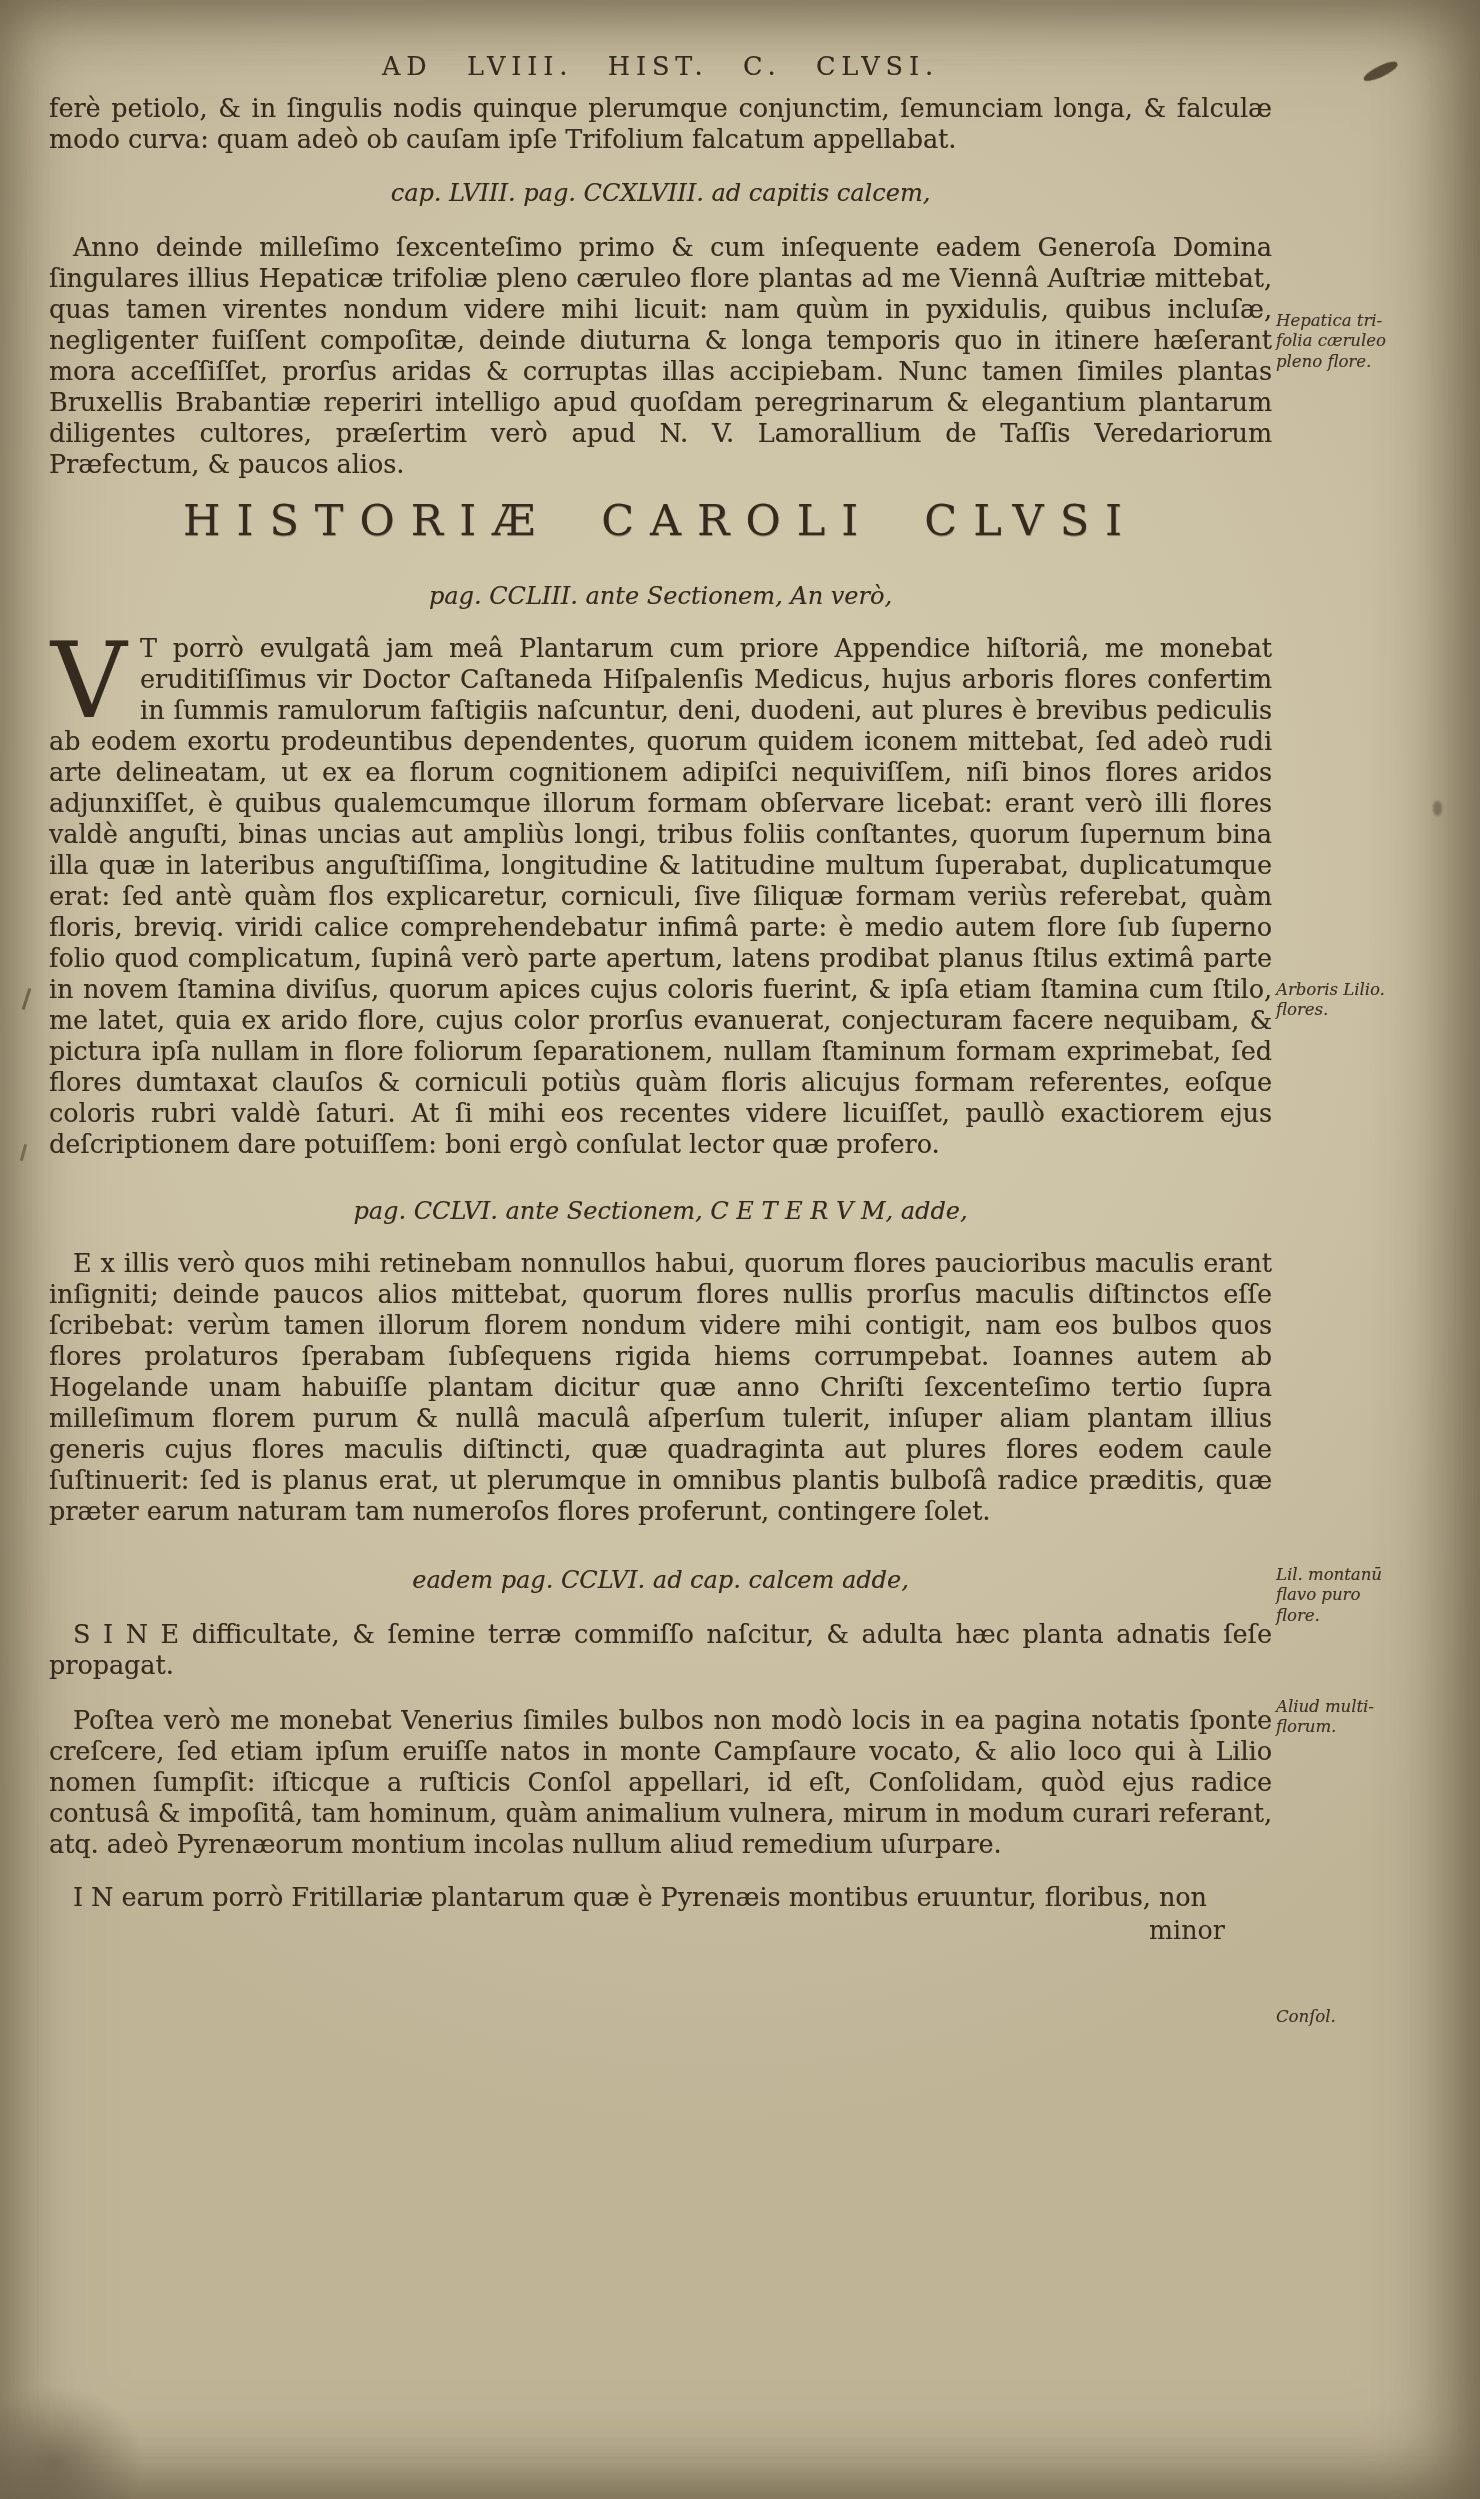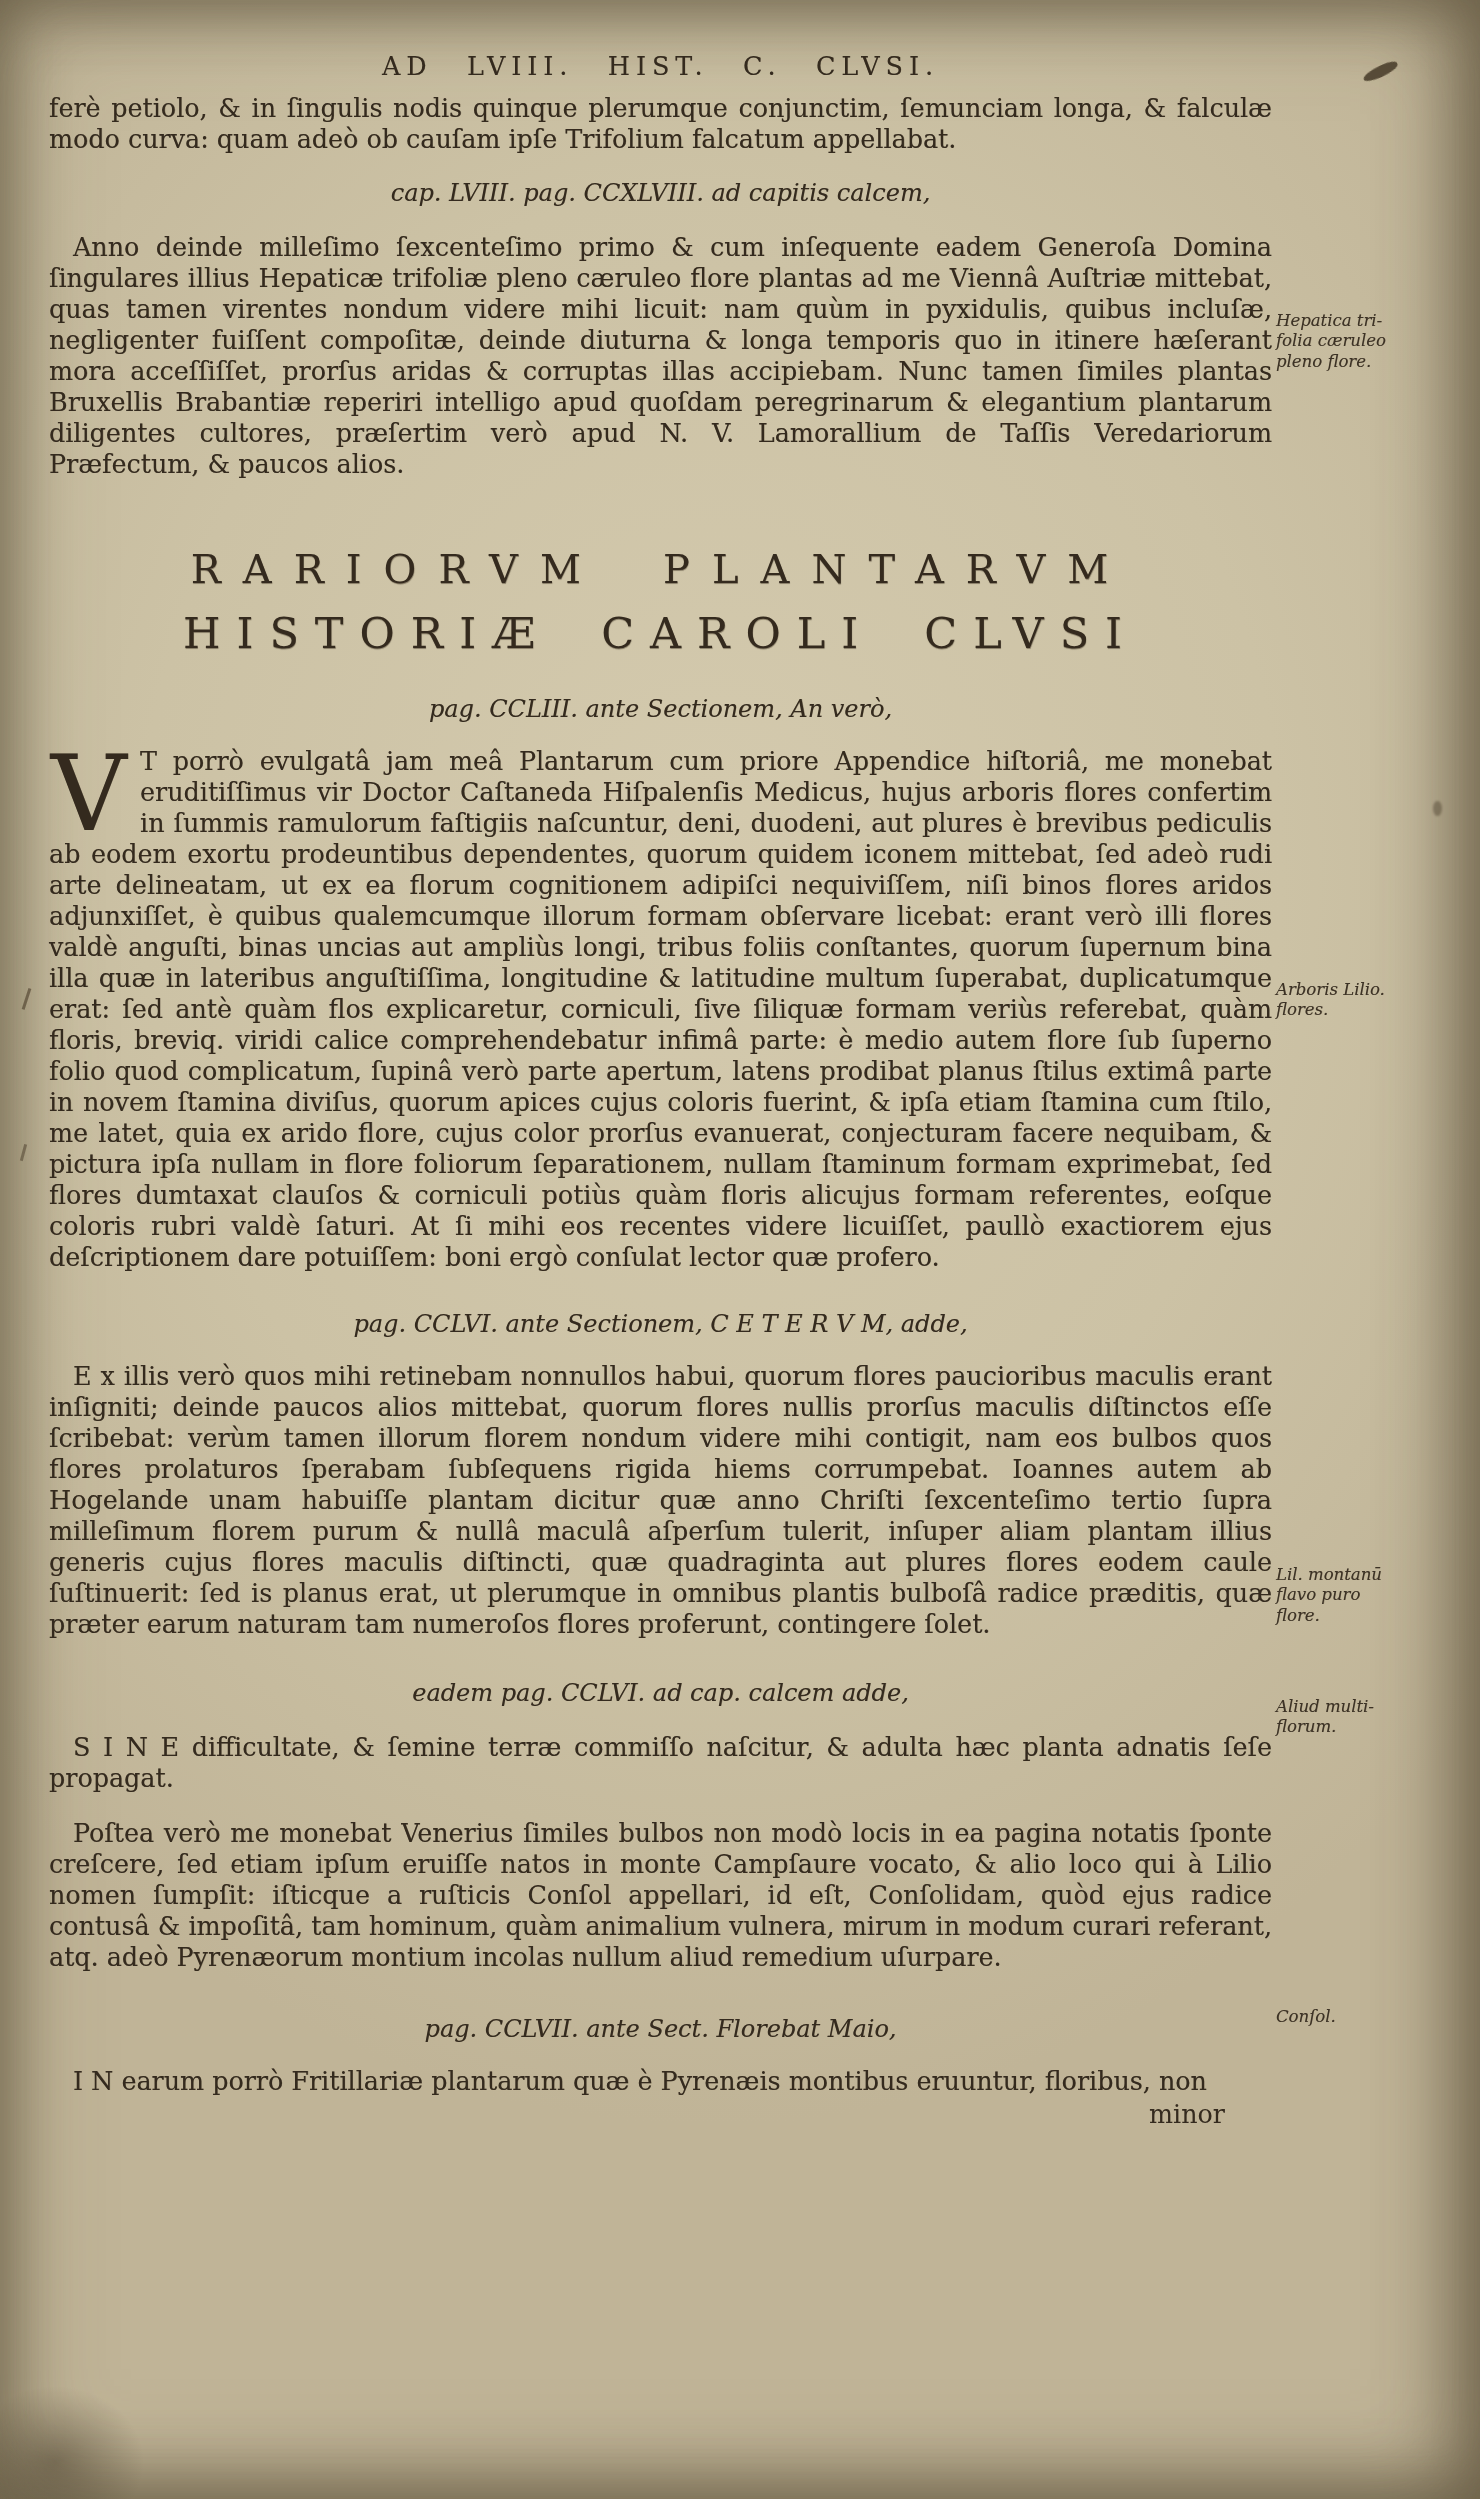--- a/index.html
+++ b/index.html
@@ -132,40 +132,38 @@
   <div class="column">
 
     <header class="running-head">AD LVIII. HIST. C. CLVSI.</header>
 
     <p class="body-par par-trifolium">ferè petiolo, &amp; in ſingulis nodis quinque plerumque conjunctim, ſemunciam longa, &amp; falculæ modo curva: quam adeò ob cauſam ipſe Trifolium falcatum appellabat.</p>
 
     <p class="sub-head h-cap58">cap. LVIII. pag. CCXLVIII. ad capitis calcem,</p>
 
     <p class="body-par indent">Anno deinde milleſimo ſexcenteſimo primo &amp; cum inſequente eadem Generoſa Domina ſingulares illius Hepaticæ trifoliæ pleno cæruleo flore plantas ad me Viennâ Auſtriæ mittebat, quas tamen virentes nondum videre mihi licuit: nam quùm in pyxidulis, quibus incluſæ, negligenter fuiſſent compoſitæ, deinde diuturna &amp; longa temporis quo in itinere hæſerant mora acceſſiſſet, prorſus aridas &amp; corruptas illas accipiebam. Nunc tamen ſimiles plantas Bruxellis Brabantiæ reperiri intelligo apud quoſdam peregrinarum &amp; elegantium plantarum diligentes cultores, præſertim verò apud N. V. Lamorallium de Taſſis Veredariorum Præfectum, &amp; paucos alios.</p>
 
-    <h1 class="title-1">RARIORVM PLANTARVM</h1>
     <h2 class="title-2">HISTORIÆ CAROLI CLVSI</h2>
 
     <p class="sub-head h-ccliii">pag. CCLIII. ante Sectionem, An verò,</p>
 
     <p class="body-par par-arboris">
       <span class="dropcap">V</span><span>T porrò evulgatâ jam meâ Plantarum cum priore Appendice hiſtoriâ, me monebat eruditiſſimus vir Doctor Caſtaneda Hiſpalenſis Medicus, hujus arboris flores confertim in ſummis ramulorum faſtigiis naſcuntur, deni, duodeni, aut plures è brevibus pediculis ab eodem exortu prodeuntibus dependentes, quorum quidem iconem mittebat, ſed adeò rudi arte delineatam, ut ex ea florum cognitionem adipiſci nequiviſſem, niſi binos flores aridos adjunxiſſet, è quibus qualemcumque illorum formam obſervare licebat: erant verò illi flores valdè anguſti, binas uncias aut ampliùs longi, tribus foliis conſtantes, quorum ſupernum bina illa quæ in lateribus anguſtiſſima, longitudine &amp; latitudine multum ſuperabat, duplicatumque erat: ſed antè quàm flos explicaretur, corniculi, ſive ſiliquæ formam veriùs referebat, quàm floris, breviq. viridi calice comprehendebatur infimâ parte: è medio autem flore ſub ſuperno folio quod complicatum, ſupinâ verò parte apertum, latens prodibat planus ſtilus extimâ parte in novem ſtamina diviſus, quorum apices cujus coloris fuerint, &amp; ipſa etiam ſtamina cum ſtilo, me latet, quia ex arido flore, cujus color prorſus evanuerat, conjecturam facere nequibam, &amp; pictura ipſa nullam in flore foliorum ſeparationem, nullam ſtaminum formam exprimebat, ſed flores dumtaxat clauſos &amp; corniculi potiùs quàm floris alicujus formam referentes, eoſque coloris rubri valdè ſaturi. At ſi mihi eos recentes videre licuiſſet, paullò exactiorem ejus deſcriptionem dare potuiſſem: boni ergò conſulat lector quæ profero.</span>
     </p>
 
     <p class="sub-head h-cclvi-a">pag. CCLVI. ante Sectionem, C E T E R V M, adde,</p>
 
     <p class="body-par indent par-lilium">E x illis verò quos mihi retinebam nonnullos habui, quorum flores paucioribus maculis erant inſigniti; deinde paucos alios mittebat, quorum flores nullis prorſus maculis diſtinctos eſſe ſcribebat: verùm tamen illorum florem nondum videre mihi contigit, nam eos bulbos quos flores prolaturos ſperabam ſubſequens rigida hiems corrumpebat. Ioannes autem ab Hogelande unam habuiſſe plantam dicitur quæ anno Chriſti ſexcenteſimo tertio ſupra milleſimum florem purum &amp; nullâ maculâ aſperſum tulerit, inſuper aliam plantam illius generis cujus flores maculis diſtincti, quæ quadraginta aut plures flores eodem caule ſuſtinuerit: ſed is planus erat, ut plerumque in omnibus plantis bulboſâ radice præditis, quæ præter earum naturam tam numeroſos flores proferunt, contingere ſolet.</p>
 
     <p class="sub-head h-cclvi-b">eadem pag. CCLVI. ad cap. calcem adde,</p>
 
     <p class="body-par indent par-sine">S I N E difficultate, &amp; ſemine terræ commiſſo naſcitur, &amp; adulta hæc planta adnatis ſeſe propagat.</p>
 
     <p class="body-par indent par-postea">Poſtea verò me monebat Venerius ſimiles bulbos non modò locis in ea pagina notatis ſponte creſcere, ſed etiam ipſum eruiſſe natos in monte Campſaure vocato, &amp; alio loco qui à Lilio nomen ſumpſit: iſticque a ruſticis Conſol appellari, id eſt, Conſolidam, quòd ejus radice contusâ &amp; impoſitâ, tam hominum, quàm animalium vulnera, mirum in modum curari referant, atq. adeò Pyrenæorum montium incolas nullum aliud remedium uſurpare.</p>
 
-    <p class="sub-head h-cclvii">pag. CCLVII. ante Sect. Florebat Maio,</p>
 
     <p class="body-par indent par-frit">I N earum porrò Fritillariæ plantarum quæ è Pyrenæis montibus eruuntur, floribus, non</p>
 
     <div class="catchword">minor</div>
 
   </div>
 
   <aside class="margin-note note-hepatica">Hepatica tri-
 folia cæruleo
 pleno flore.</aside>

